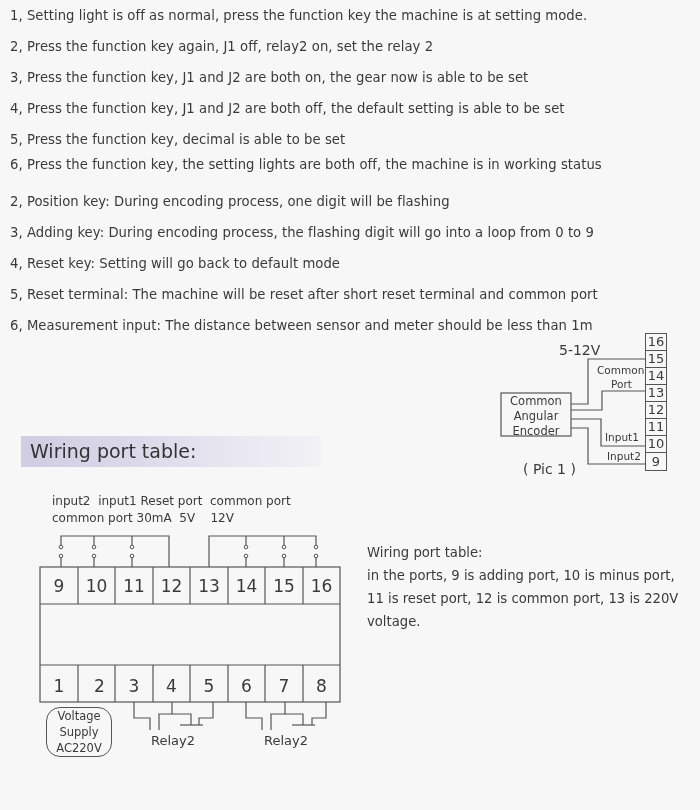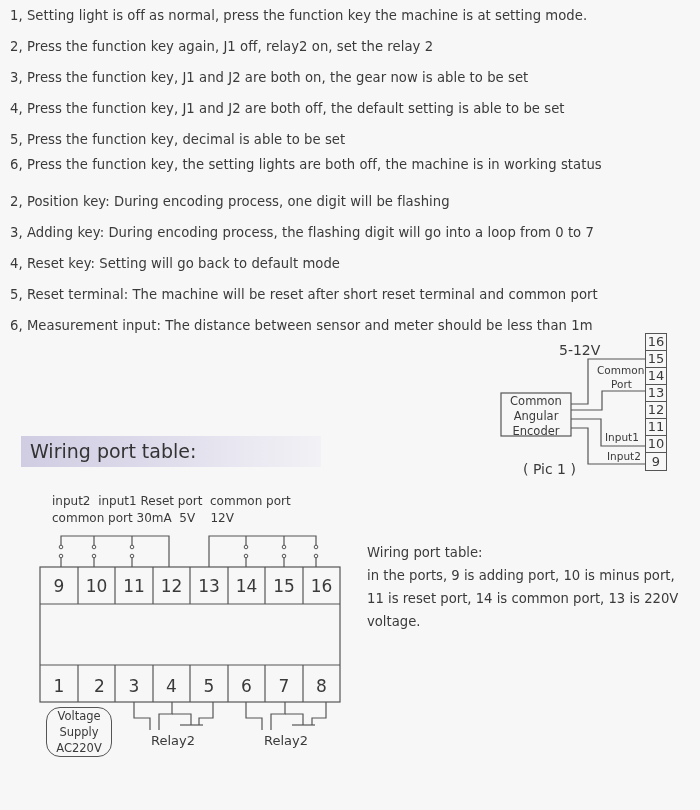--- a/index.html
+++ b/index.html
@@ -19,21 +19,21 @@
 <body>
 
 <div>
   <div class="line" style="top:8px">1, Setting light is off as normal, press the function key the machine is at setting mode.</div>
   <div class="line" style="top:39px">2, Press the function key again, J1 off, relay2 on, set the relay 2</div>
   <div class="line" style="top:70px">3, Press the function key, J1 and J2 are both on, the gear now is able to be set</div>
   <div class="line" style="top:101px">4, Press the function key, J1 and J2 are both off, the default setting is able to be set</div>
   <div class="line" style="top:132px">5, Press the function key, decimal is able to be set</div>
   <div class="line" style="top:157px">6, Press the function key, the setting lights are both off, the machine is in working status</div>
   <div class="line" style="top:194px">2, Position key: During encoding process, one digit will be flashing</div>
-  <div class="line" style="top:225px">3, Adding key: During encoding process, the flashing digit will go into a loop from 0 to 7</div>
+  <div class="line" style="top:225px">3, Adding key: During encoding process, the flashing digit will go into a loop from 0 to 9</div>
   <div class="line" style="top:256px">4, Reset key: Setting will go back to default mode</div>
   <div class="line" style="top:287px">5, Reset terminal: The machine will be reset after short reset terminal and common port</div>
   <div class="line" style="top:318px">6, Measurement input: The distance between sensor and meter should be less than 1m</div>
 </div>
 
 <div>
   <svg width="700" height="810">
     <g stroke="#555" stroke-width="1.2" fill="none">
       <rect x="501" y="393" width="70" height="43"></rect>
 
@@ -169,15 +169,15 @@
     <div>Supply</div>
     <div>AC220V</div>
   </div>
   <div class="abs" style="left:151px;top:733px;font-size:13px;">Relay2</div>
   <div class="abs" style="left:264px;top:733px;font-size:13px;">Relay2</div>
 </div>
 
 <div>
   <div class="abs" style="left:367px;top:545px;font-size:13.2px;">Wiring port table:</div>
   <div class="abs" style="left:367px;top:568px;font-size:13.2px;white-space:nowrap;">in the ports, 9 is adding port, 10 is minus port,</div>
-  <div class="abs" style="left:367px;top:591px;font-size:13.2px;white-space:nowrap;">11 is reset port, 14 is common port, 13 is 220V</div>
+  <div class="abs" style="left:367px;top:591px;font-size:13.2px;white-space:nowrap;">11 is reset port, 12 is common port, 13 is 220V</div>
   <div class="abs" style="left:367px;top:614px;font-size:13.2px;">voltage.</div>
 </div>
 
 </body></html>

